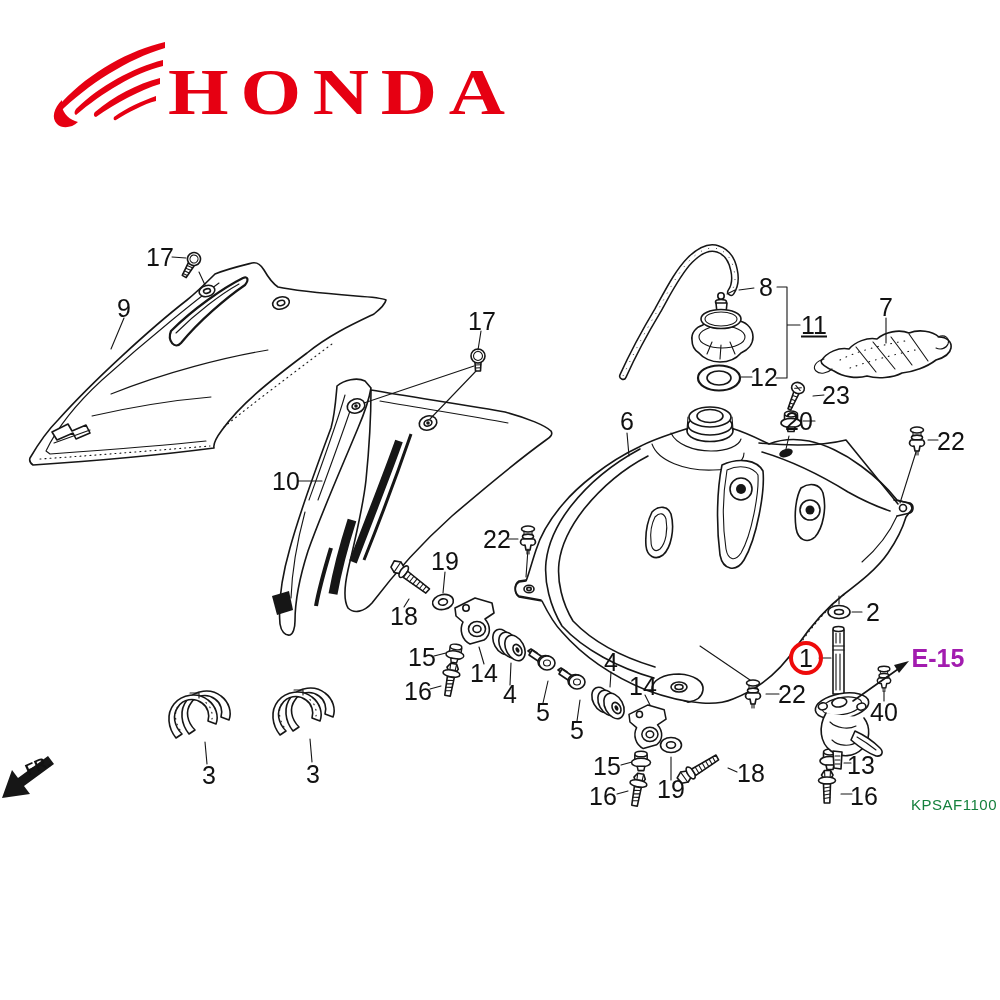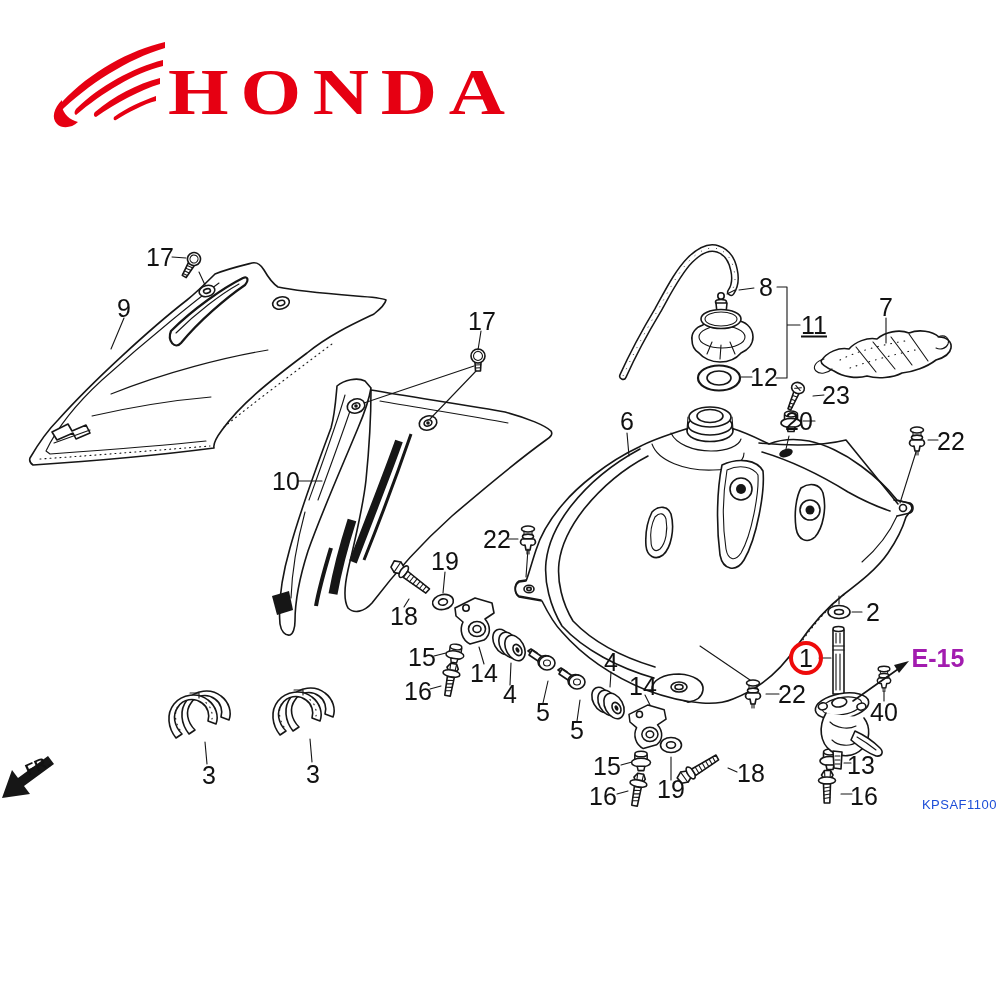--- a/index.html
+++ b/index.html
@@ -16,21 +16,21 @@
   .hv{stroke-width:2.2;}
   
   .callout{position:absolute;transform:translate(-50%,-50%);font-size:25px;color:#111;
            white-space:nowrap;line-height:1;z-index:5;}
   .callout.circled{width:26px;height:26px;border:4.5px solid var(--hl);border-radius:50%;
            display:flex;align-items:center;justify-content:center;background:transparent;}
   .eref{position:absolute;transform:translate(-50%,-50%);font-weight:bold;font-size:25px;
         color:#a21caf;z-index:5;white-space:nowrap;}
   .fr-label{position:absolute;transform:translate(-50%,-50%) rotate(-24deg);font-weight:bold;
         font-size:16px;color:#111;z-index:6;}
-  .code{position:absolute;transform:translate(-100%,-50%);font-size:13px;color:#1d4ed8;
+  .code{position:absolute;transform:translate(-100%,-50%);font-size:15px;color:#15803d;
         letter-spacing:.5px;z-index:5;}
   
   .logo{position:absolute;left:0;top:0;z-index:4;}
   .logo-text{position:absolute;left:168px;top:59px;font-family:"Liberation Serif",serif;
         font-weight:bold;font-size:66px;line-height:1;color:var(--red);letter-spacing:10px;
         transform:scaleX(1.18);transform-origin:left top;}
 </style>
 </head>
 <body>
 

